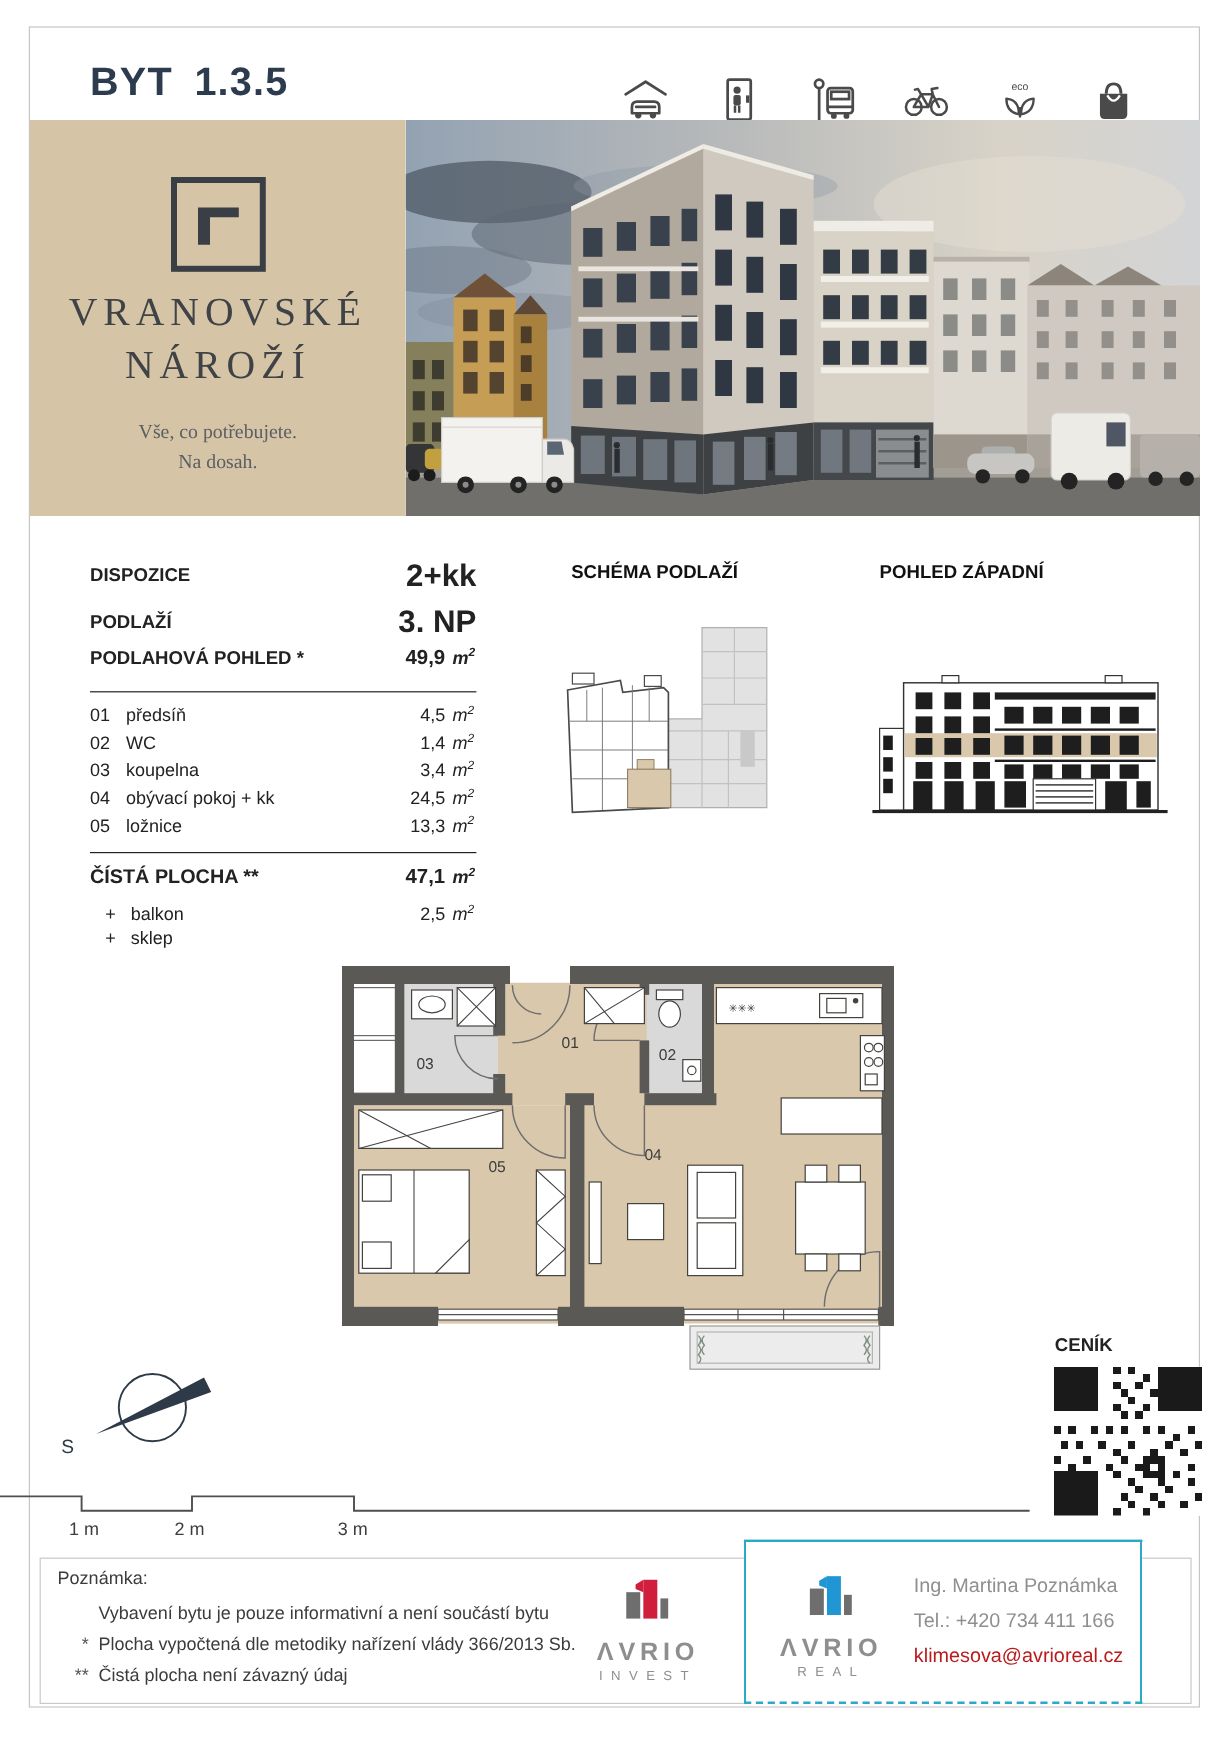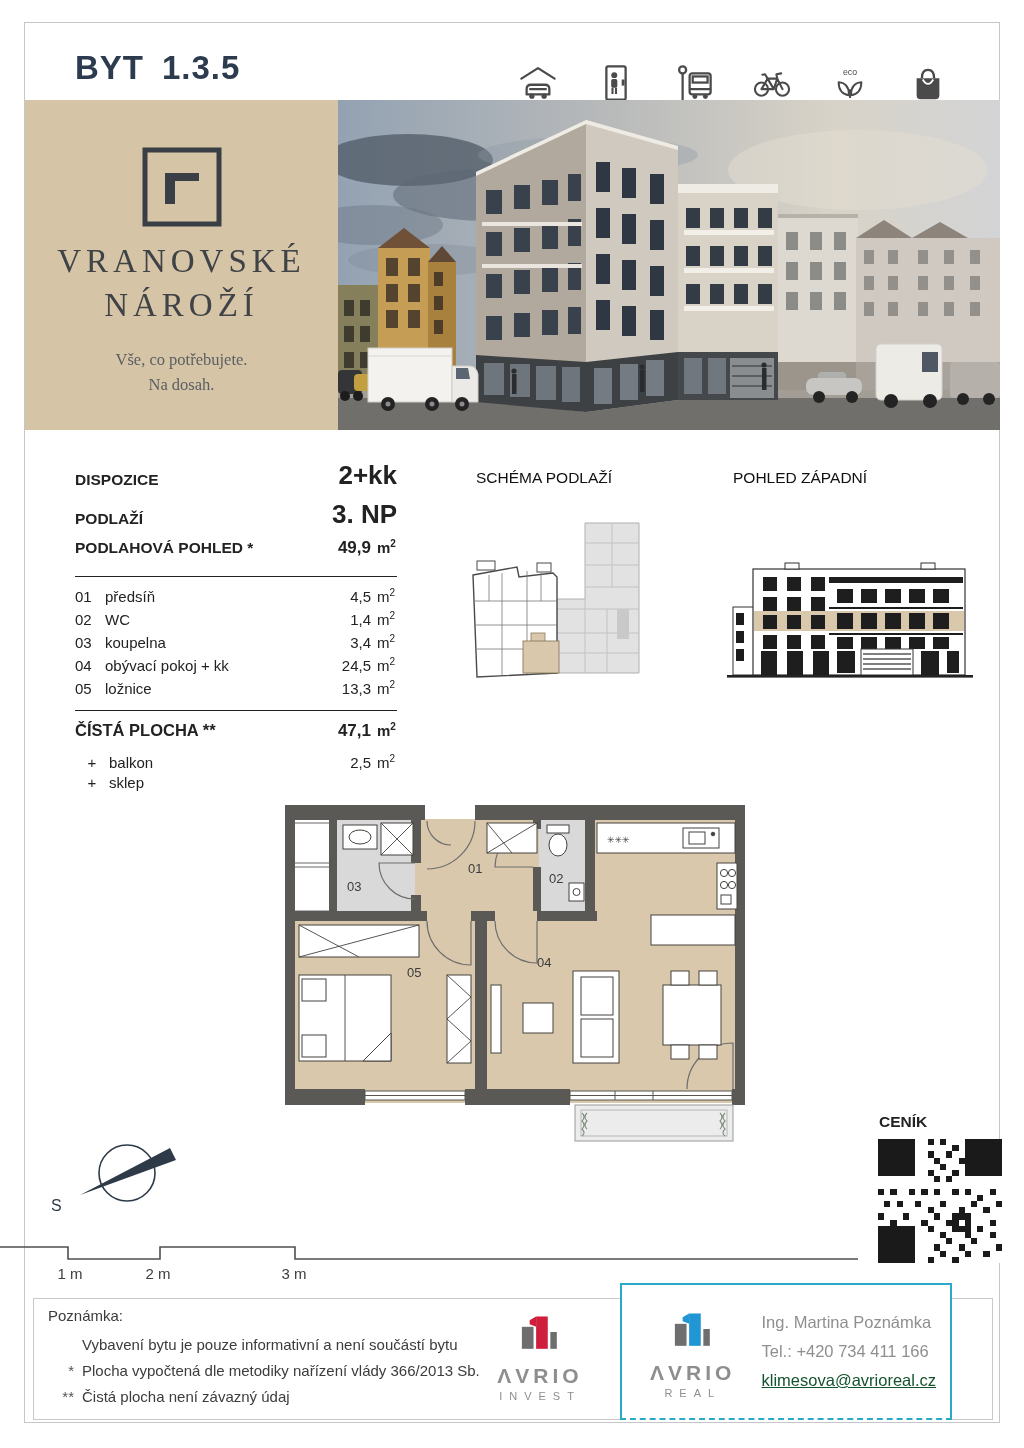--- a/index.html
+++ b/index.html
@@ -12,41 +12,41 @@
   .amenity{width:42px;height:42px;}
   
   .hero{position:absolute;left:0;top:77px;width:975px;height:330px;display:flex;border-radius:11px;}
   .brand-panel{width:313px;height:330px;background:#d5c5a6;position:relative;}
   .brand-logo{position:absolute;left:116px;top:46px;}
   .brand-name{position:absolute;left:0;top:140px;width:313px;text-align:center;font-family:"Liberation Serif",serif;font-size:33px;color:#3f4246;letter-spacing:5px;line-height:1.33;}
   .brand-tag{position:absolute;left:0;top:248px;width:313px;text-align:center;font-family:"Liberation Serif",serif;font-size:16.5px;color:#5b5e63;line-height:1.5;}
   .photo{width:662px;height:330px;position:relative;overflow:hidden;}
   
   .spec{position:absolute;left:50px;top:437px;width:322px;}
-  .spec-big{display:flex;align-items:flex-start;height:39px;}
+  .spec-big{display:flex;align-items:center;height:39px;}
   .sb-label{flex:1;font-weight:bold;font-size:15.5px;align-self:center;}
   .sb-value{font-size:26px;font-weight:bold;}
   .spec-area{display:flex;align-items:baseline;height:30px;font-weight:bold;}
   .sa-label{flex:1;font-size:15.5px;}
   .sa-value{width:52px;text-align:right;font-size:17px;}
-  .u{width:26px;padding-left:6px;font-size:15px;display:inline-block;box-sizing:border-box;}
+  .u{width:26px;padding-left:6px;font-size:15px;display:inline-block;box-sizing:border-box;font-style:italic;}
   .u sup{font-size:10px;}
   .spec hr{border:none;border-top:1.4px solid #222;margin:8px 0 10px 0;}
   .room-row,.extra-row{display:flex;align-items:baseline;height:23px;font-size:15px;}
   .rr-num{width:30px;}
   .rr-name{flex:1;}
   .rr-area,.ex-area{width:52px;text-align:right;}
   .extra-row{height:21px;}
   .ex-sign{width:34px;text-align:center;}
   .ex-name{flex:1;}
   .spec-net{display:flex;align-items:baseline;height:32px;font-weight:bold;}
   .sn-label{flex:1;font-size:16.5px;}
   .sn-value{width:52px;text-align:right;font-size:17px;}
   
-  .sec-title{position:absolute;font-size:15.5px;font-weight:normal;color:#111;}
+  .sec-title{position:absolute;font-size:15.5px;font-weight:bold;color:#111;}
   .schema-svg{position:absolute;left:432px;top:490px;}
   .elev-svg{position:absolute;left:700px;top:532px;}
   
   .plan-svg{position:absolute;left:260px;top:780px;}
   
   .compass-svg{position:absolute;left:10px;top:1115px;}
   .scale-svg{position:absolute;left:-25px;top:1216px;}
   .scale-label{font-size:15px;fill:#3d3d3d;}
   
   .cenik{position:absolute;left:854px;top:1090px;font-size:15.5px;font-weight:bold;}
@@ -57,21 +57,21 @@
   .note-head{margin-bottom:12px;}
   .note-row{display:flex;margin-bottom:9px;}
   .note-mark{width:26px;text-align:right;padding-right:8px;color:#555;}
   .logo-block{text-align:center;}
   .invest-block{position:absolute;left:436px;top:8px;width:140px;}
   .logo-word{font-size:21px;font-weight:bold;color:#8e8e8e;letter-spacing:4px;margin-top:3px;}
   .logo-sub{font-size:11px;color:#8e8e8e;letter-spacing:7px;margin-top:2px;}
   .contact-box{position:absolute;left:595px;top:1260px;width:332px;height:137px;border:2.5px solid #2aa9c9;border-bottom-style:dashed;background:#fff;box-sizing:border-box;display:flex;align-items:center;padding:8px 14px;gap:12px;}
   .real-block{width:122px;}
   .contact-lines{flex:1;font-size:16.5px;color:#8f8f8f;display:flex;flex-direction:column;gap:10px;}
-  .contact-email{color:#14532d;text-decoration:underline;}
+  .contact-email{color:#b91c1c;}
 </style>
 </head>
 <body>
 
 <div class="page">
 
   <div class="title">
     <span>BYT</span><span class="num">1.3.5</span>
   </div>
 

